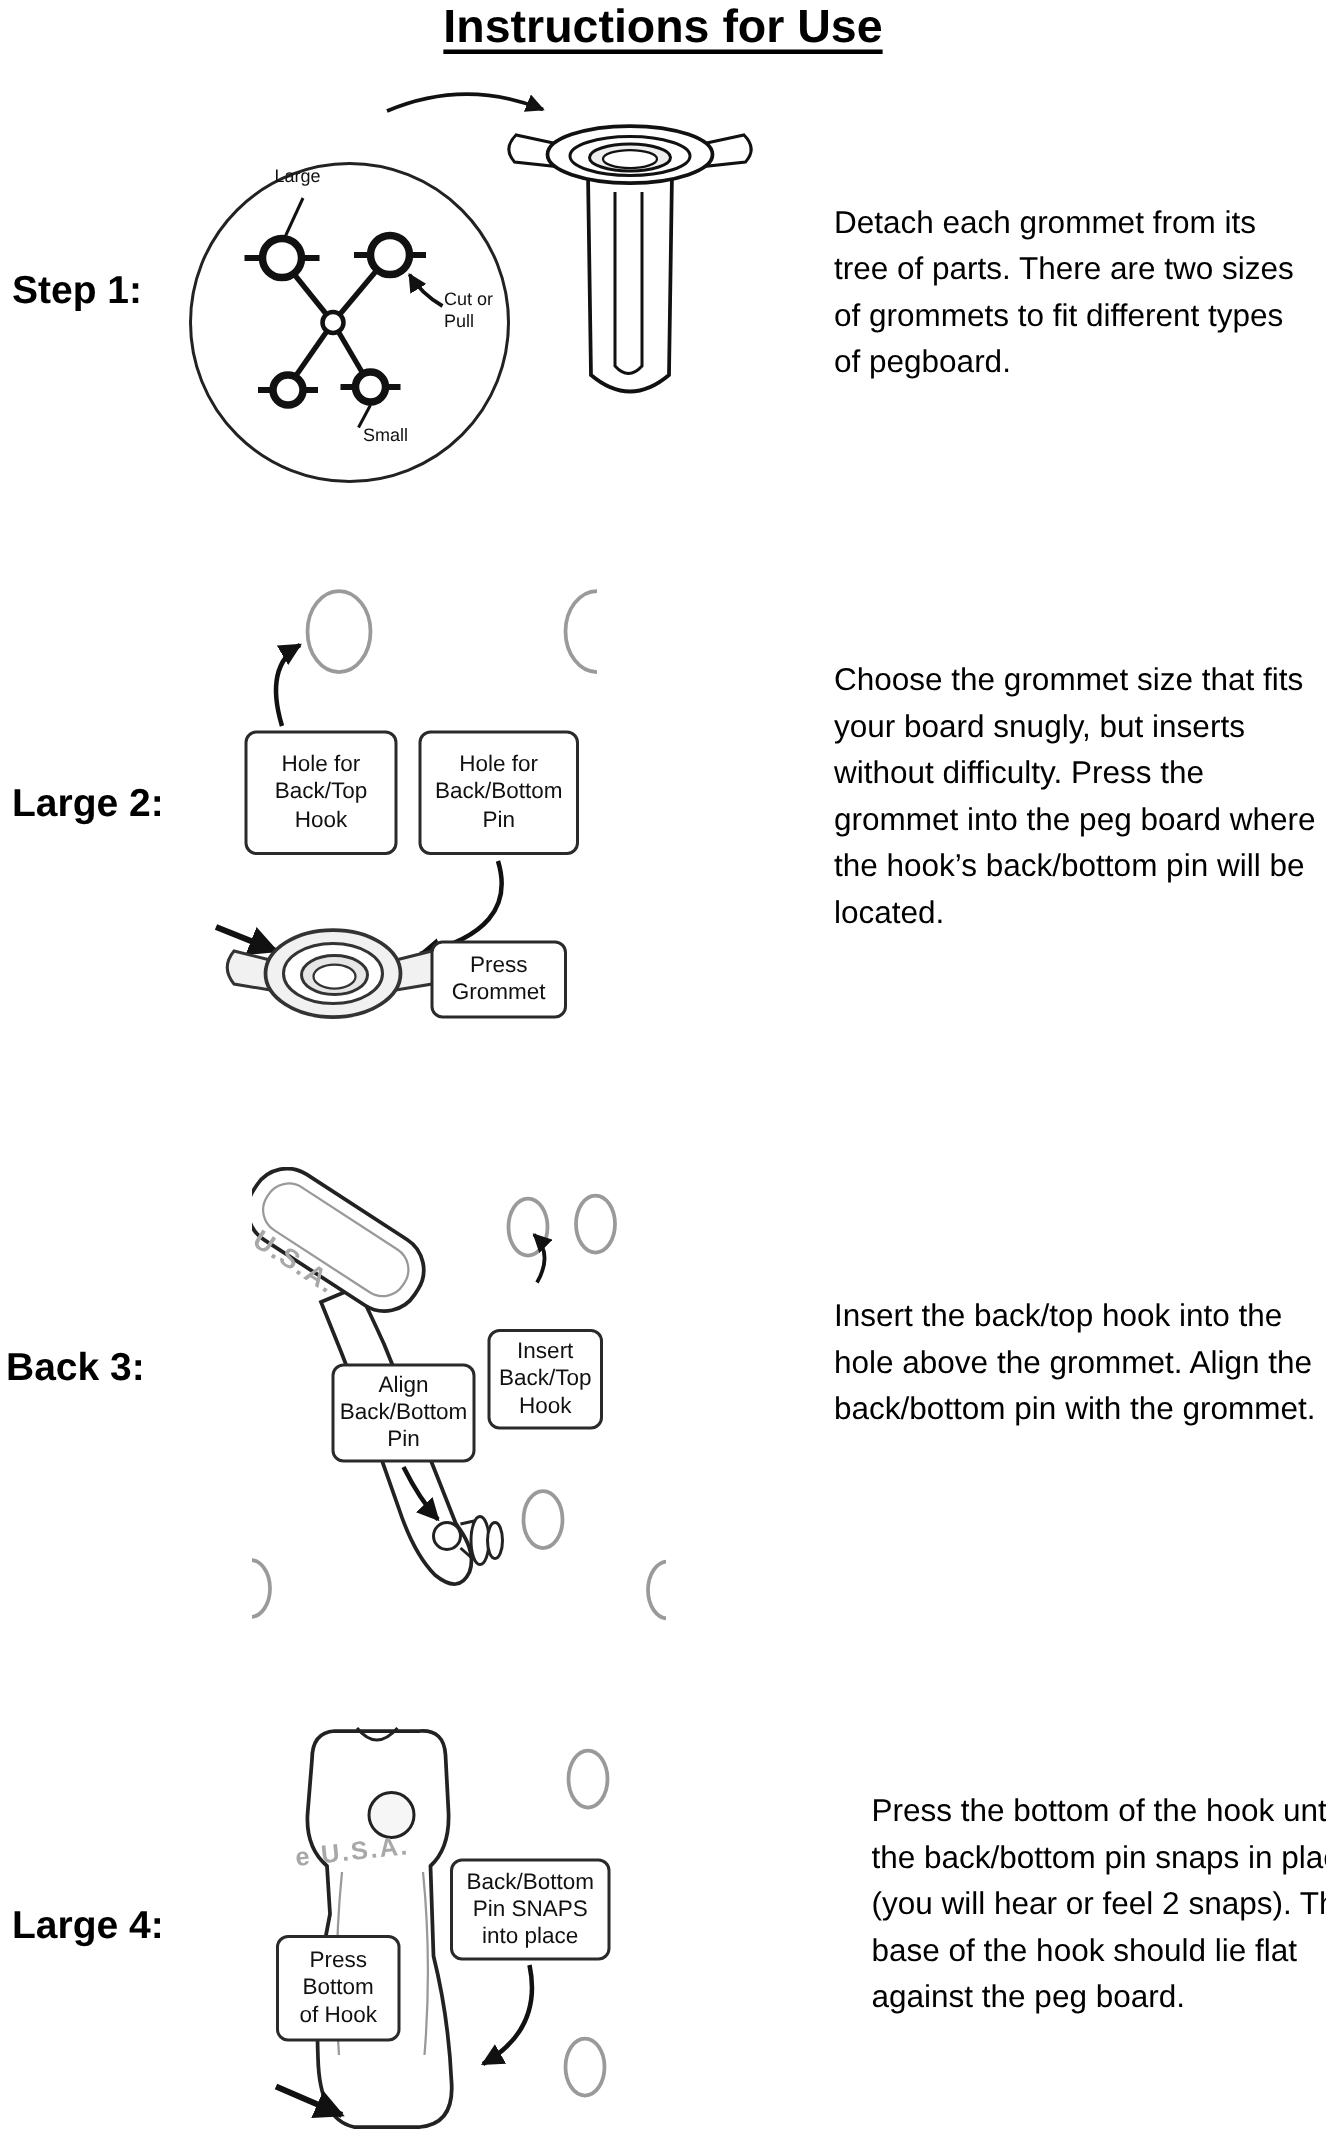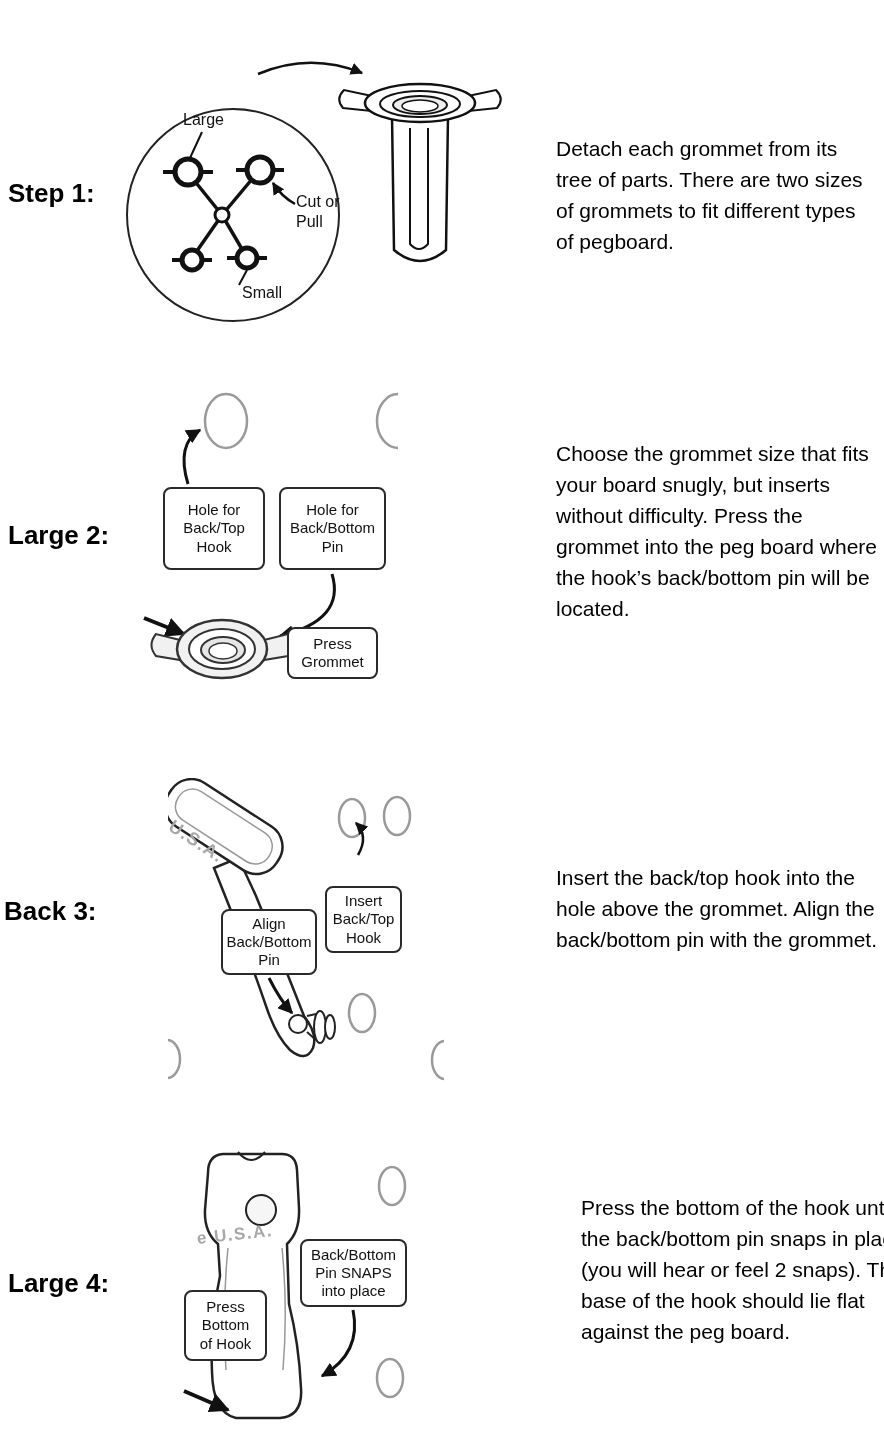--- a/index.html
+++ b/index.html
@@ -9,38 +9,39 @@
   .title { position:absolute; top:0; left:0; width:100%; text-align:center;
            font-size:31px; font-weight:bold; text-decoration:underline;
            text-decoration-thickness:3px; text-underline-offset:5px; }
   .step-label { position:absolute; font-size:26px; font-weight:bold; }
   .desc { position:absolute; font-size:21px; line-height:31px; }
   .fig { position:absolute; }
   .callout { position:absolute; border:2px solid #2a2a2a; border-radius:8px; background:#fff;
              display:flex; align-items:center; justify-content:center; text-align:center;
              padding:2px; z-index:3; }
   .callout span { white-space:pre-line; font-size:15px; line-height:1.22; color:#111; }
-  .fig-label { position:absolute; font-size:16px; color:#111; white-space:pre-line; z-index:3; line-height:1.25; }
+  .fig-label { position:absolute; font-size:12px; color:#111; white-space:pre-line; z-index:3; line-height:1.25; }
   .usa-text { position:absolute; color:#a8a8a8; font-weight:bold; letter-spacing:1.5px;
               font-size:18px; transform-origin:left top; z-index:2; }
   .defs-svg { position:absolute; width:0; height:0; overflow:hidden; }
 </style>
 </head>
 <body>
 
 <svg class="defs-svg" aria-hidden="true">
   <defs>
     <marker id="arrowhead" viewBox="0 0 10 10" refX="9" refY="5" markerWidth="5" markerHeight="5" orient="auto-start-reverse">
       <path d="M0,0 L10,5 L0,10 Z" fill="#111"></path>
     </marker>
   </defs>
 </svg>
 
 <div class="page">
 
+  <div class="title">Instructions for Use</div>
 
   <div class="step-label" style="left:8px; top:178px;">Step 1:</div>
 
   <svg class="fig" style="left:110px; top:58px;" width="400" height="275" viewBox="0 0 400 275">
     <path d="M148,16 Q200,-6 252,15" fill="none" stroke="#111" stroke-width="2.5" marker-end="url(#arrowhead)"></path>
     <circle cx="123" cy="157" r="106" fill="none" stroke="#222" stroke-width="2"></circle>
     <g stroke="#111" stroke-width="3.5" fill="none">
       <line x1="112" y1="157" x2="79" y2="116"></line>
       <line x1="112" y1="157" x2="148" y2="114"></line>
       <line x1="112" y1="157" x2="82" y2="200"></line>

